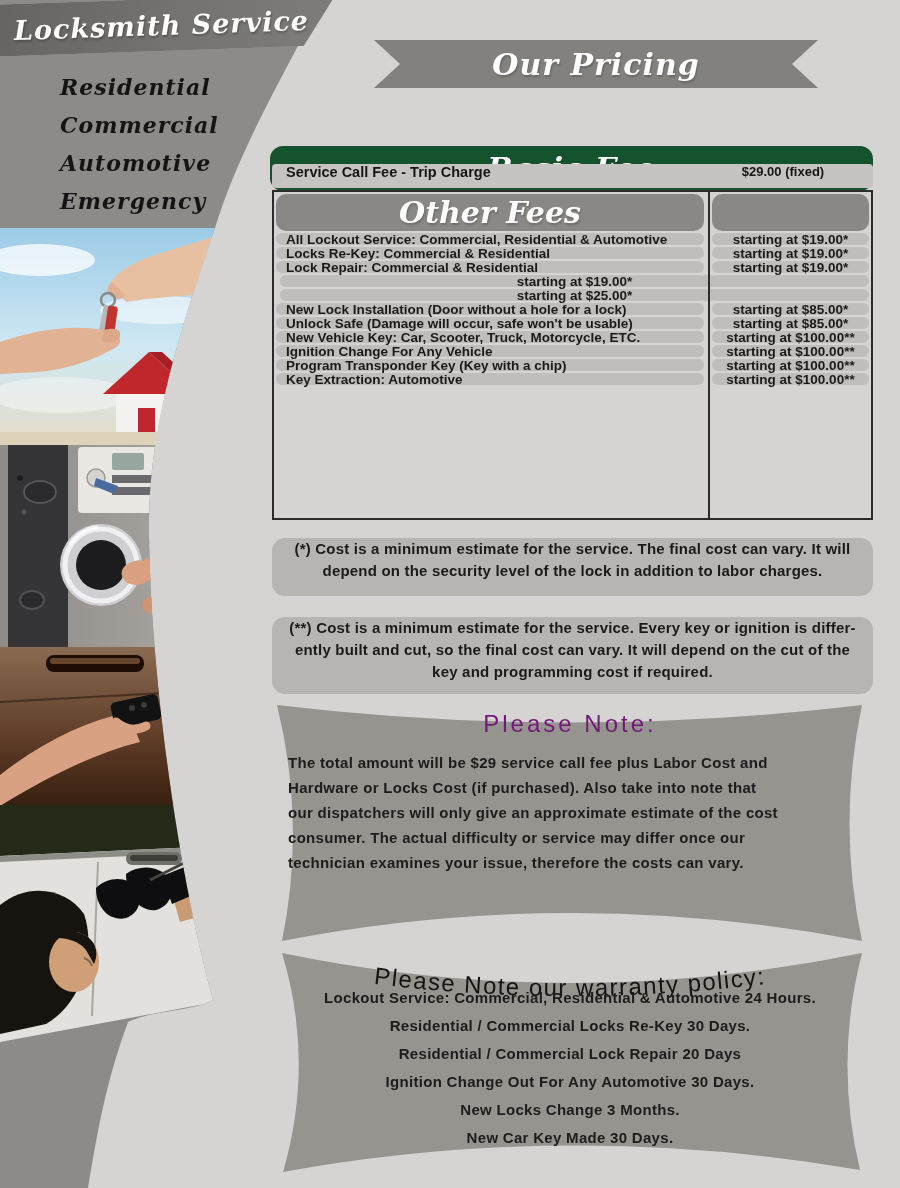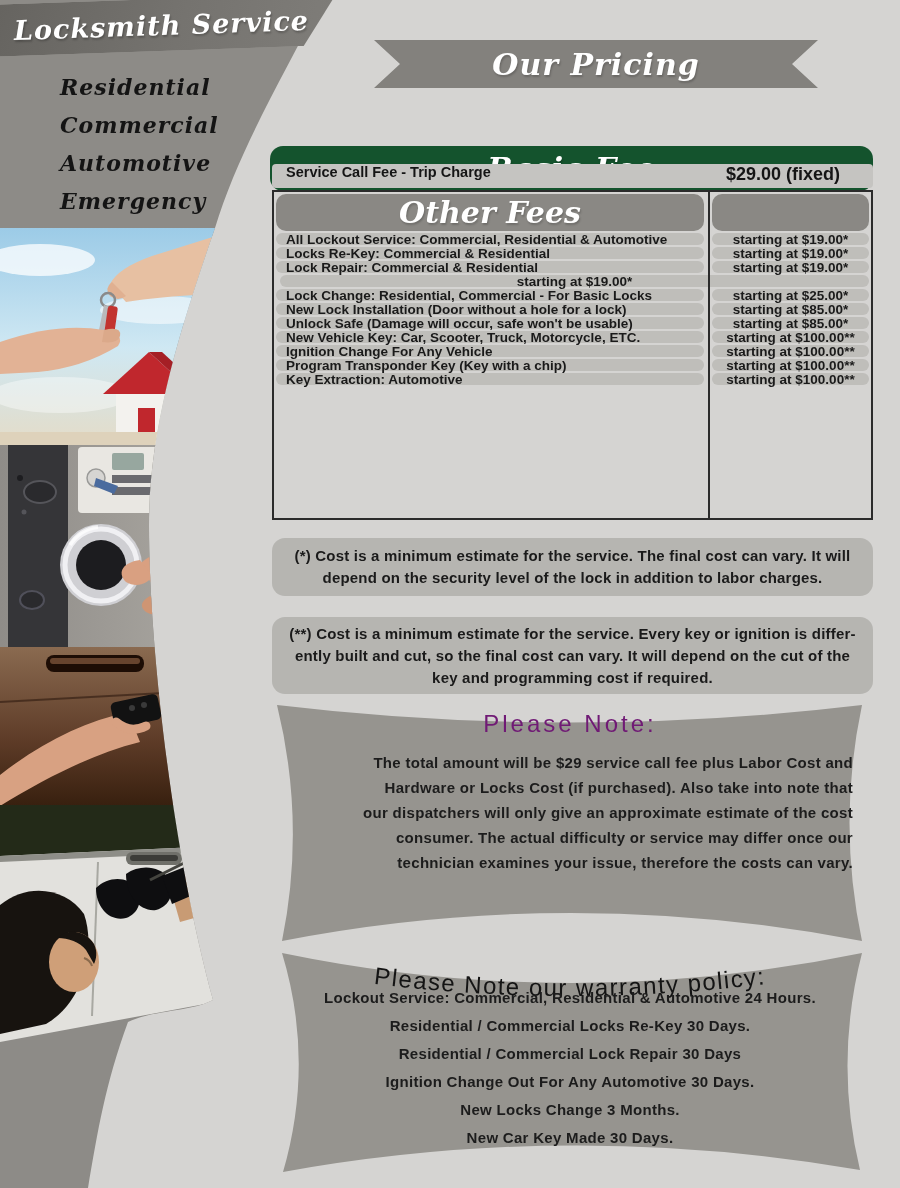--- a/index.html
+++ b/index.html
@@ -35,21 +35,21 @@
 
   
   .basic-fee{position:absolute;left:270px;top:117px;width:603px;height:45px;background:#14532d;
     border-radius:13px;display:flex;align-items:center;justify-content:center;z-index:5;margin-top:29px;}
   .basic-fee span{font-family:"DejaVu Serif","Liberation Serif",serif;font-style:italic;font-weight:bold;
     color:#fff;font-size:30px;letter-spacing:1px;text-shadow:1px 2px 2px rgba(0,0,0,.2);}
 
   .service-row{position:absolute;left:272px;top:164px;width:601px;height:24px;background:#c5c4c1;
     border-radius:4px;display:flex;z-index:5;}
   .service-row .sname{flex:1;padding-left:14px;font-size:14.5px;font-weight:bold;color:#151515;}
-  .service-row .sprice{width:180px;text-align:center;font-size:18px;font-weight:bold;color:#151515;}
+  .service-row .sprice{width:180px;text-align:center;font-size:13px;font-weight:bold;color:#151515;}
 
   
   .fees-table{position:absolute;left:272px;top:190px;width:601px;height:330px;z-index:5;
     border:2px solid #2b2b2b;box-sizing:border-box;}
   .fees-table .divider{position:absolute;left:434px;top:0;width:2px;height:100%;background:#2b2b2b;}
   .thead{display:flex;height:40px;padding:2px 2px 1px 2px;box-sizing:border-box;}
   .thead .hl{width:428px;margin-right:4px;background:#8a8884;border-radius:10px;
     display:flex;align-items:center;justify-content:center;}
   .thead .hr{flex:1;margin-left:4px;background:#8a8884;border-radius:10px;}
   .thead .hl span{font-family:"DejaVu Serif","Liberation Serif",serif;font-style:italic;font-weight:bold;
@@ -57,30 +57,30 @@
   .trow{display:flex;height:14px;padding:1px 2px;box-sizing:border-box;}
   .trow .cl{width:428px;margin-right:4px;background:#bfbeba;border-radius:7px;
     display:flex;align-items:center;}
   .trow .cr{flex:1;margin-left:4px;background:#bfbeba;border-radius:12px;
     display:flex;align-items:center;justify-content:center;}
   .trow .cl span{padding-left:10px;font-size:13.5px;font-weight:bold;color:#1a1a1a;}
   .trow .cr span{font-size:13.5px;font-weight:bold;color:#1a1a1a;}
 
   
   .note{position:absolute;left:272px;width:601px;background:#b6b5b1;border-radius:13px;z-index:5;
-    display:flex;flex-direction:column;align-items:center;justify-content:center;}
+    display:flex;flex-direction:column;align-items:center;}
   .note.n1{top:538px;height:58px;}
   .note.n2{top:617px;height:77px;}
   .note div{font-size:15px;font-weight:bold;color:#1a1a1a;line-height:22px;letter-spacing:.2px;text-align:center;}
 
   
   #flags{position:absolute;left:0;top:0;z-index:2;}
   .pn-title{position:absolute;left:300px;top:710px;width:540px;text-align:center;z-index:5;
     font-size:24px;color:#701a75;letter-spacing:3px;}
-  .pn-body{position:absolute;left:288px;top:750px;width:565px;text-align:right;z-index:5;}
+  .pn-body{position:absolute;left:288px;top:750px;width:565px;text-align:left;z-index:5;}
   .pn-body div{font-size:15px;font-weight:bold;color:#1c1c1c;line-height:25px;letter-spacing:.3px;}
   .warranty-lines{position:absolute;left:280px;top:984px;width:580px;text-align:center;z-index:5;}
   .warranty-lines div{font-size:15px;font-weight:bold;color:#1c1c1c;line-height:28px;letter-spacing:.3px;}
 </style>
 </head>
 <body>
 
 <div class="page">
 
   <svg id="left-art" width="360" height="1188" viewBox="0 0 360 1188">
@@ -246,23 +246,20 @@
       <div class="cr">
           <span>starting at $19.00*</span>
         </div>
     </div>
     <div class="trow">
       <div class="cr">
           <span>starting at $19.00*</span>
         </div>
     </div>
     <div class="trow">
-      <div class="cl">
-          <span>Lock Change: Residential, Commercial - For Basic Locks</span>
-        </div>
       <div class="cr">
           <span>starting at $25.00*</span>
         </div>
     </div>
     <div class="trow">
       <div class="cl">
           <span>New Lock Installation (Door without a hole for a lock)</span>
         </div>
       <div class="cr">
           <span>starting at $85.00*</span>
@@ -326,19 +323,19 @@
     <div>The total amount will be $29 service call fee plus Labor Cost and</div>
     <div>Hardware or Locks Cost (if purchased). Also take into note that</div>
     <div>our dispatchers will only give an approximate estimate of the cost</div>
     <div>consumer. The actual difficulty or service may differ once our</div>
     <div>technician examines your issue, therefore the costs can vary.</div>
   </div>
 
   <div class="warranty-lines">
     <div>Lockout Service: Commercial, Residential &amp; Automotive 24 Hours.</div>
     <div>Residential / Commercial Locks Re-Key 30 Days.</div>
-    <div>Residential / Commercial Lock Repair 30 Days</div>
+    <div>Residential / Commercial Lock Repair 20 Days</div>
     <div>Ignition Change Out For Any Automotive 30 Days.</div>
     <div>New Locks Change 3 Months.</div>
     <div>New Car Key Made 30 Days.</div>
   </div>
 
 </div>
 
 </body></html>

